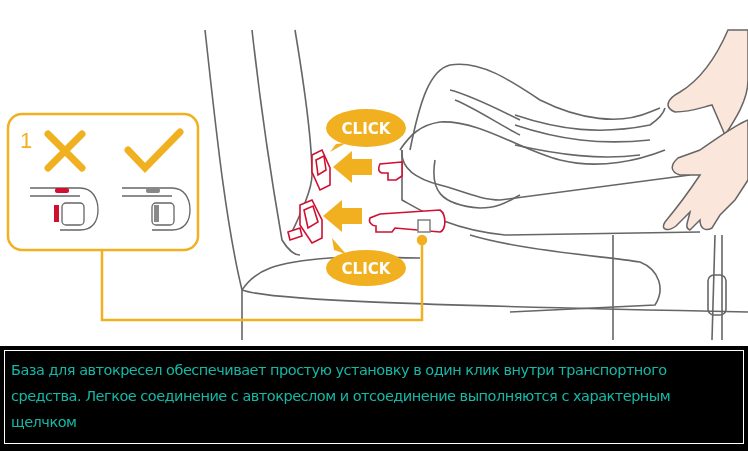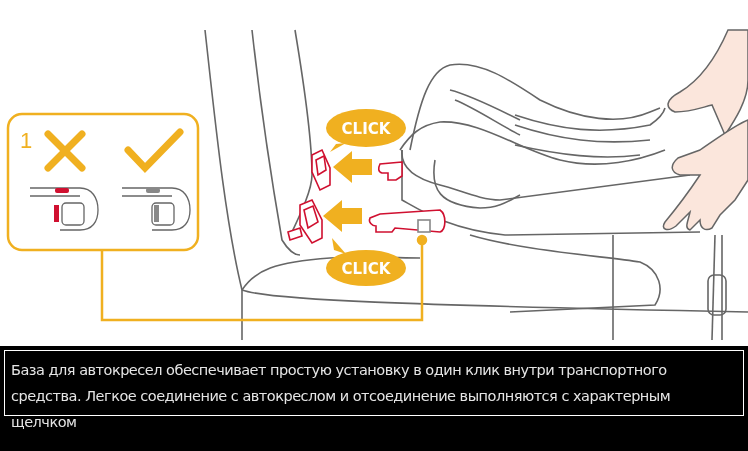--- a/index.html
+++ b/index.html
@@ -3,23 +3,23 @@
   <meta charset="utf-8">
   <style>
     html, body { margin: 0; padding: 0; background: #ffffff; }
     body { width: 748px; height: 451px; position: relative; overflow: hidden; font-family: "Liberation Sans", sans-serif; }
     #illustration { position: absolute; left: 0; top: 0; width: 748px; height: 346px; }
     .caption-box {
       position: absolute; left: 0; top: 346px; width: 748px; height: 105px;
       background: #000000; box-sizing: border-box; padding: 4px 4px;
     }
     .caption-inner {
-      border: 1px solid #ffffff; height: 66px; box-sizing: border-box;
+      border: 1px solid #ffffff; height: 94px; box-sizing: border-box;
       padding: 6px 8px 0 6px;
-      color: #e5e5e5; font-family: "DejaVu Sans", sans-serif; font-size: 14.5px; line-height: 26px;
+      color: #14b8a6; font-family: "DejaVu Sans", sans-serif; font-size: 14.5px; line-height: 26px;
       letter-spacing: -0.5px;
     }
     .click-text { font-family: "DejaVu Sans", sans-serif; font-weight: bold; font-size: 15px; fill: #ffffff; }
     .step-num { font-family: "Liberation Sans", sans-serif; font-size: 22px; fill: #f0b020; }
   </style>
 </head>
 <body>
 
 <svg id="illustration" viewBox="0 0 748 346" xmlns="http://www.w3.org/2000/svg">
 

